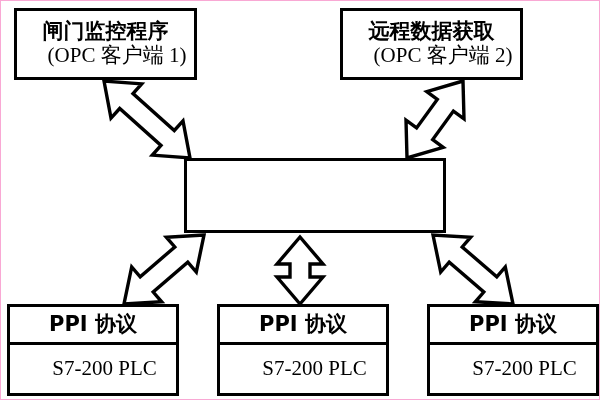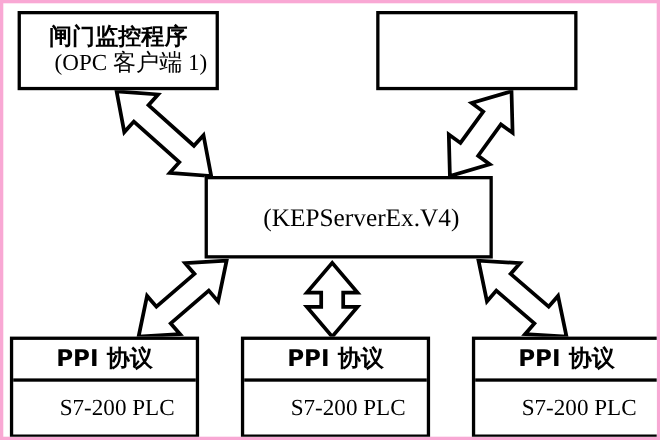--- a/index.html
+++ b/index.html
@@ -5,21 +5,21 @@
   html, body {
     margin: 0;
     padding: 0;
     background: #ffffff;
   }
   #canvas {
     position: relative;
     width: 600px;
     height: 400px;
     background: #ffffff;
-    border: 3px solid #f9a8d4;
+    border: 1px solid #f9a8d4;
     box-sizing: border-box;
     overflow: hidden;
     font-family: "Liberation Serif", "DejaVu Serif", serif;
   }
   .node {
     position: absolute;
     box-sizing: border-box;
     border: 3px solid #000000;
     background: #ffffff;
     display: flex;
@@ -122,24 +122,25 @@
         <polygon points="432.0,234.0 439.7,271.0 448.2,261.2 482.8,291.0 474.3,300.8 512.0,303.0 504.3,266.0 495.8,275.8 461.2,246.0 469.7,236.2"></polygon>
       </g>
     </svg>
 
   <div id="client1" class="node">
     <div class="line cjk">闸门监控程序</div>
     <div class="line ser">(OPC 客户端 1)</div>
   </div>
 
   <div id="client2" class="node">
+    <div class="line cjk">远程数据获取</div>
+    <div class="line ser">(OPC 客户端 2)</div>
   </div>
 
   <div id="server" class="node">
-    <div class="line ser">(KEPServerEx.V4)</div>
   </div>
 
   <div id="plc1" class="node plc">
     <div class="seg top">
       <span class="line cjk">PPI 协议</span>
     </div>
     <div class="seg">
       <span class="line ser">S7-200 PLC</span>
     </div>
   </div>

